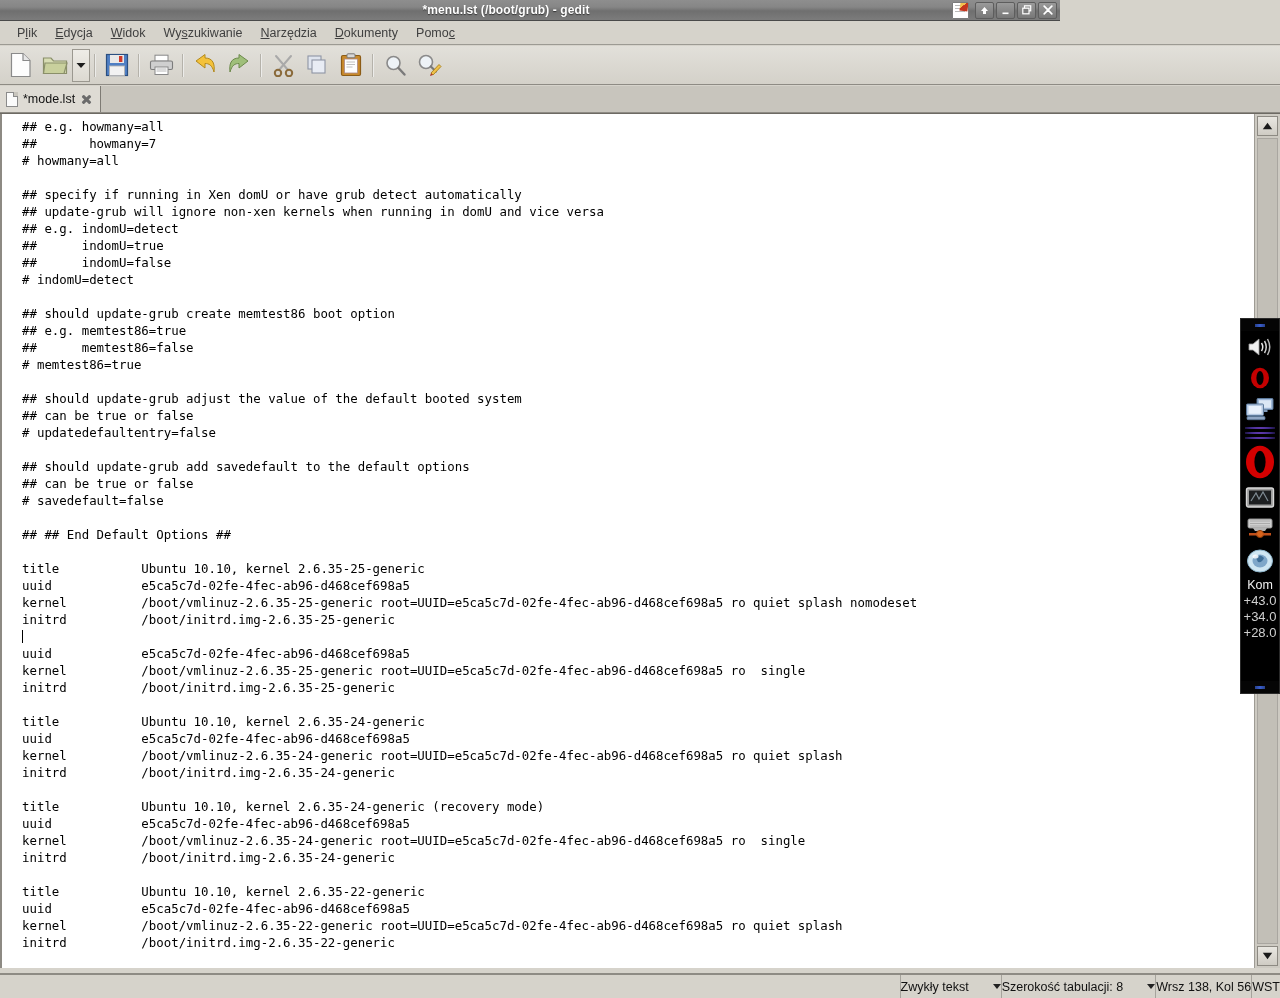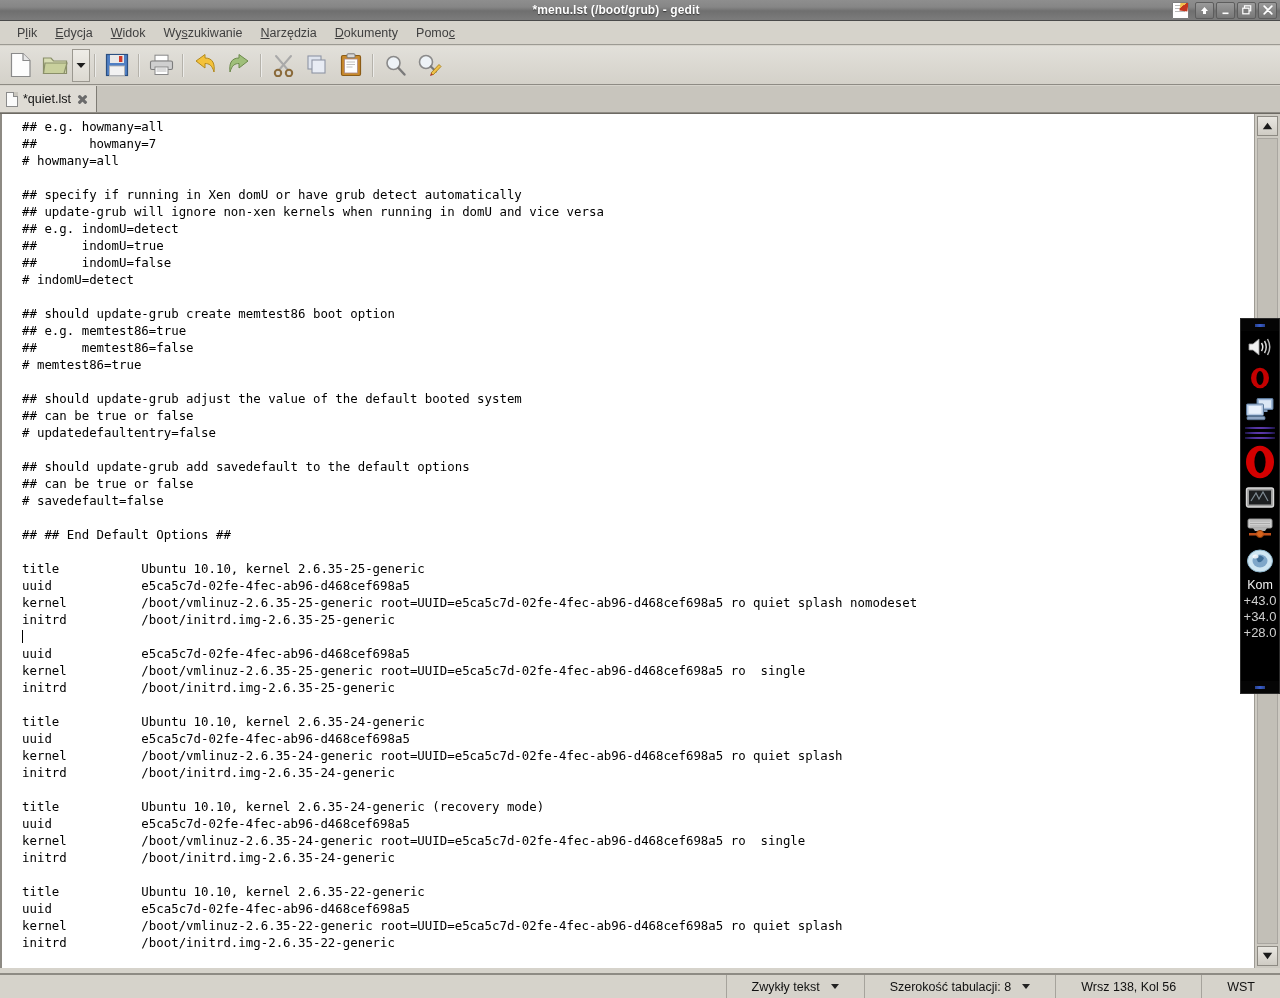--- a/index.html
+++ b/index.html
@@ -6,21 +6,21 @@
   body{
     width:1280px;height:998px;overflow:hidden;
     font-family:"Liberation Sans", sans-serif;
     background:#000;
     -webkit-font-smoothing:none;
   }
   #app{position:relative;width:1280px;height:998px;background:#d6d3cb;}
 
   
   .titlebar{
-    position:absolute;left:0;top:0;width:1280px;height:21px;
+    position:absolute;left:0;top:0;width:1060px;height:21px;
     background:linear-gradient(to bottom,#8e8e8e 0%,#868686 35%,#6f6f6f 55%,#7c7c7c 100%);
     border-bottom:1px solid #4a4a4a;
     display:flex;align-items:center;
     box-sizing:border-box;
   }
   .title-text{
     flex:1;text-align:center;color:#ffffff;font-size:12px;font-weight:bold;
     text-shadow:0 1px 1px rgba(0,0,0,.55);
     letter-spacing:.1px;
     padding-left:60px;
@@ -132,22 +132,22 @@
   .sb-track{flex:1;margin:0 2px;background:#c2bfb7;border:1px solid #a9a6a0;box-sizing:border-box;position:relative;}
   .sb-thumb{position:absolute;left:0;right:0;top:0;height:0px;background:#ddd;}
 
   
   .statusbar{
     position:absolute;left:0;bottom:0;width:1280px;height:25px;
     background:#d6d3cb;border-top:2px solid #8e8b84;
     display:flex;align-items:stretch;box-sizing:border-box;
   }
   .st-cell{
-    display:flex;align-items:center;gap:11px;
-    padding:0 25px;font-size:12.5px;color:#111;white-space:nowrap;
+    display:flex;align-items:center;gap:24px;
+    padding:0 0;font-size:12.5px;color:#111;white-space:nowrap;
     border-left:1px solid #a6a39c;box-sizing:border-box;
   }
   .st-grow{flex:1;border-left:none;}
   .arrow-dn{width:0;height:0;border-left:4px solid transparent;border-right:4px solid transparent;border-top:5px solid #222;}
 
   
   .dock{
     position:absolute;right:0;top:318px;width:40px;height:376px;
     background:#000;border:1px solid #2a2a2a;
     display:flex;flex-direction:column;align-items:center;
@@ -291,21 +291,21 @@
         <path d="M13.8 13.5 L19 18.5" stroke="#7a7a7a" stroke-width="2.2" stroke-linecap="round"></path>
         <path d="M14 20 L22 11.5 L24 13.5 L16 22 Z" fill="#f0c24a" stroke="#a8801c" stroke-width="0.9"></path>
         <path d="M14 20 L16 22 L13 23 Z" fill="#b03a2b"></path>
       </svg>
     </div>
   </div>
 
   <div class="tabbar">
     <div class="tab">
       <span class="doc-ico"></span>
-      <span class="tlabel">*quiet.lst</span>
+      <span class="tlabel">*mode.lst</span>
       <span class="close-x"></span>
     </div>
   </div>
 
   <div class="editor-wrap">
     <div class="editor-inner">
       <pre class="code"><span>## e.g. howmany=all
 ##       howmany=7
 # howmany=all
 

